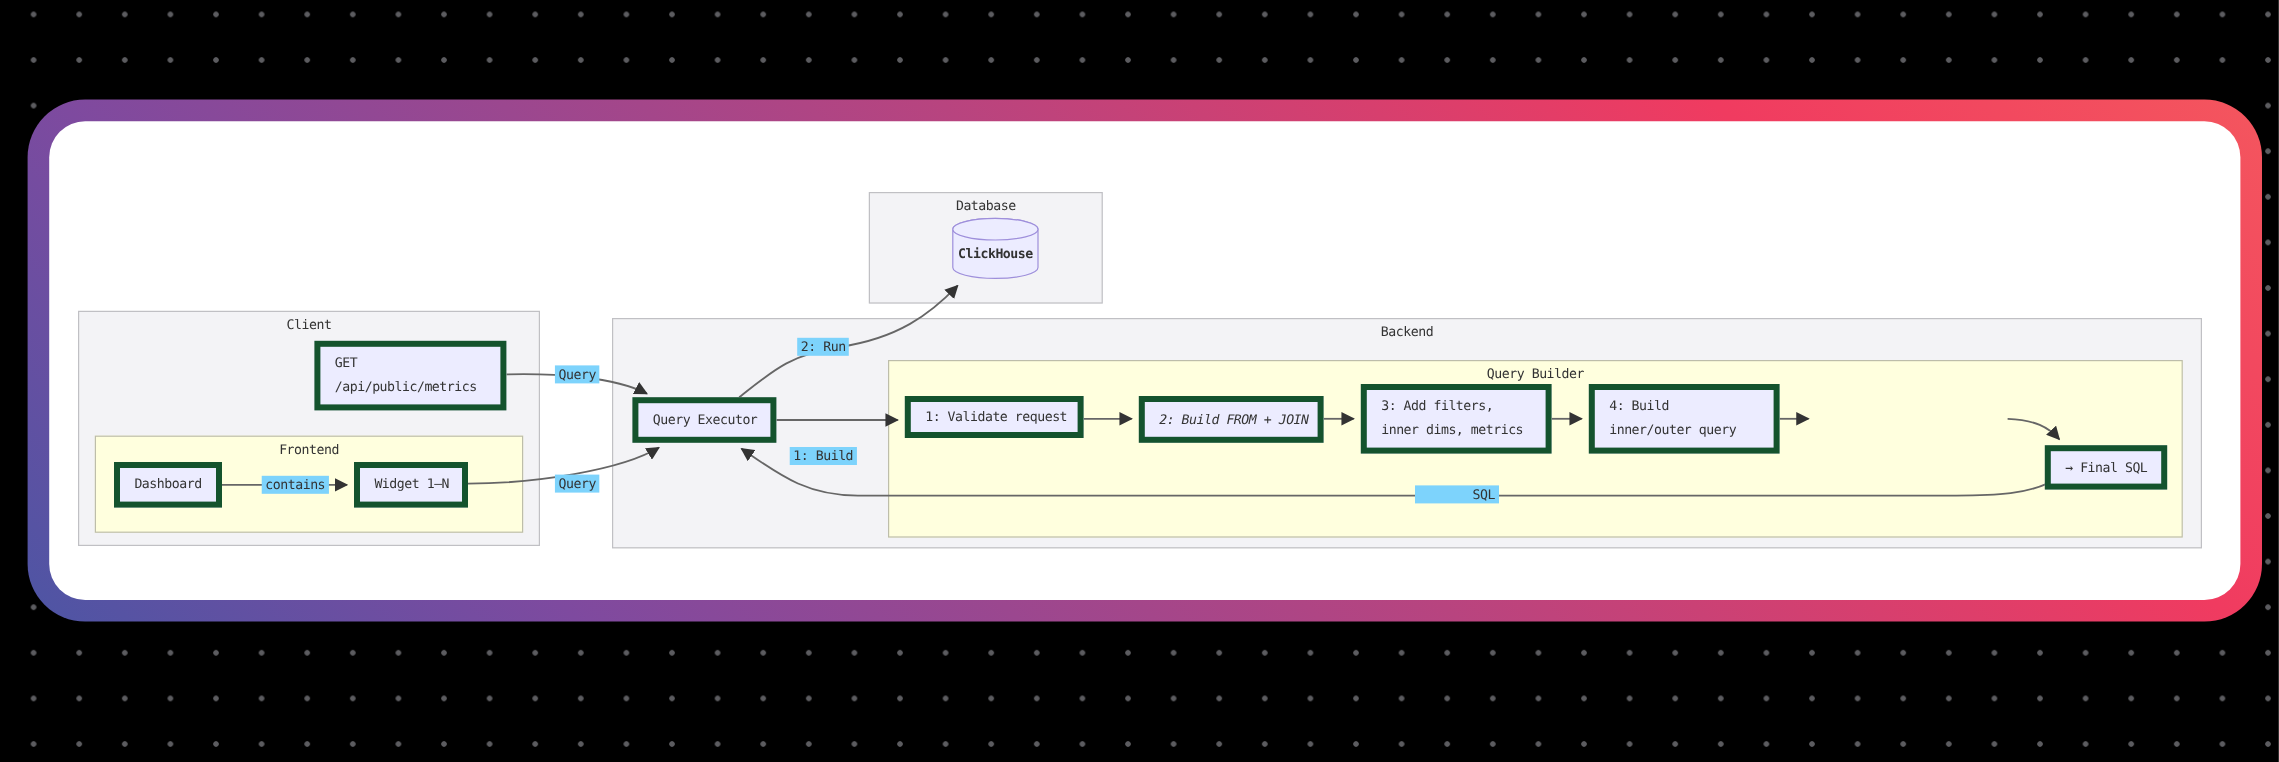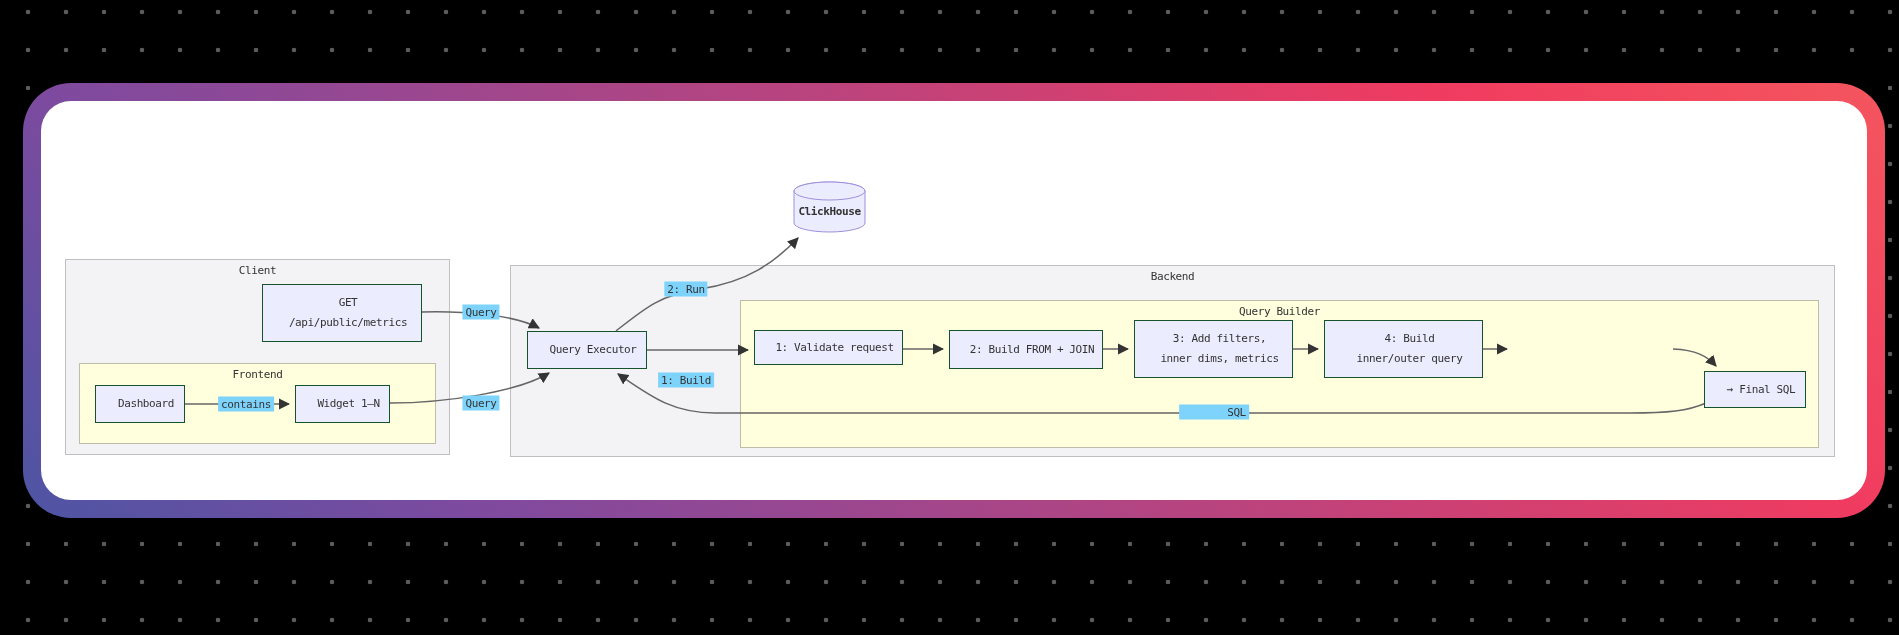--- a/index.html
+++ b/index.html
@@ -24,42 +24,45 @@
   .cluster{
     position:absolute;border:1px solid #c0c0c4;background:#f3f3f6;z-index:1;box-sizing:border-box;
   }
   .cluster.alt{background:#ffffde;border-color:#bdbdaa;}
   .cluster-label{
     position:absolute;top:4px;left:0;width:100%;text-align:center;z-index:2;
   }
   .edges{position:absolute;inset:0;z-index:3;pointer-events:none;}
   .node{
     position:absolute;box-sizing:border-box;z-index:4;
-    background:#ECECFF;border:1px solid #14532d;
-    display:flex;flex-direction:column;align-items:center;justify-content:center;
+    background:#ECECFF;border:5px solid #14532d;
+    display:flex;flex-direction:column;align-items:flex-start;justify-content:center;
     text-align:center;line-height:20px;padding-left:12px;
   }
   .cylinder{position:absolute;z-index:4;font-weight:bold;}
   .cylinder .cyl-label{
     position:absolute;left:0;top:24px;width:100%;text-align:center;
   }
   .edge-label{
     position:absolute;z-index:5;background:#7dd3fc;padding:0 3px;line-height:15px;
     transform:translate(-50%,-50%);white-space:nowrap;
   }
 </style>
 </head>
 <body>
 
 <div class="card">
   <div class="card-inner"></div>
 </div>
 
 <div class="diagram">
 
+  <div class="cluster" style="left:724px;top:160px;width:195px;height:93px;">
+    <div class="cluster-label">Database</div>
+  </div>
   <div class="cluster" style="left:65px;top:259px;width:385px;height:196px;">
     <div class="cluster-label">Client</div>
   </div>
   <div class="cluster alt" style="left:79px;top:363px;width:357px;height:81px;">
     <div class="cluster-label">Frontend</div>
   </div>
   <div class="cluster" style="left:510px;top:265px;width:1325px;height:192px;">
     <div class="cluster-label">Backend</div>
   </div>
   <div class="cluster alt" style="left:740px;top:300px;width:1079px;height:148px;">
@@ -96,21 +99,21 @@
   </div>
   <div class="node" style="left:295px;top:385px;width:95px;height:38px;">
     <div>Widget 1–N</div>
   </div>
   <div class="node" style="left:527px;top:331px;width:120px;height:38px;">
     <div>Query Executor</div>
   </div>
   <div class="node" style="left:754px;top:330px;width:149px;height:35px;">
     <div>1: Validate request</div>
   </div>
-  <div class="node" style="left:949px;top:330px;width:154px;height:39px;">
+  <div class="node" style="left:949px;top:330px;width:154px;height:39px;font-style:italic;">
     <div>2: Build FROM + JOIN</div>
   </div>
   <div class="node" style="left:1134px;top:320px;width:159px;height:58px;">
     <div>3: Add filters,</div>
     <div>inner dims, metrics</div>
   </div>
   <div class="node" style="left:1324px;top:320px;width:159px;height:58px;">
     <div>4: Build</div>
     <div>inner/outer query</div>
   </div>

